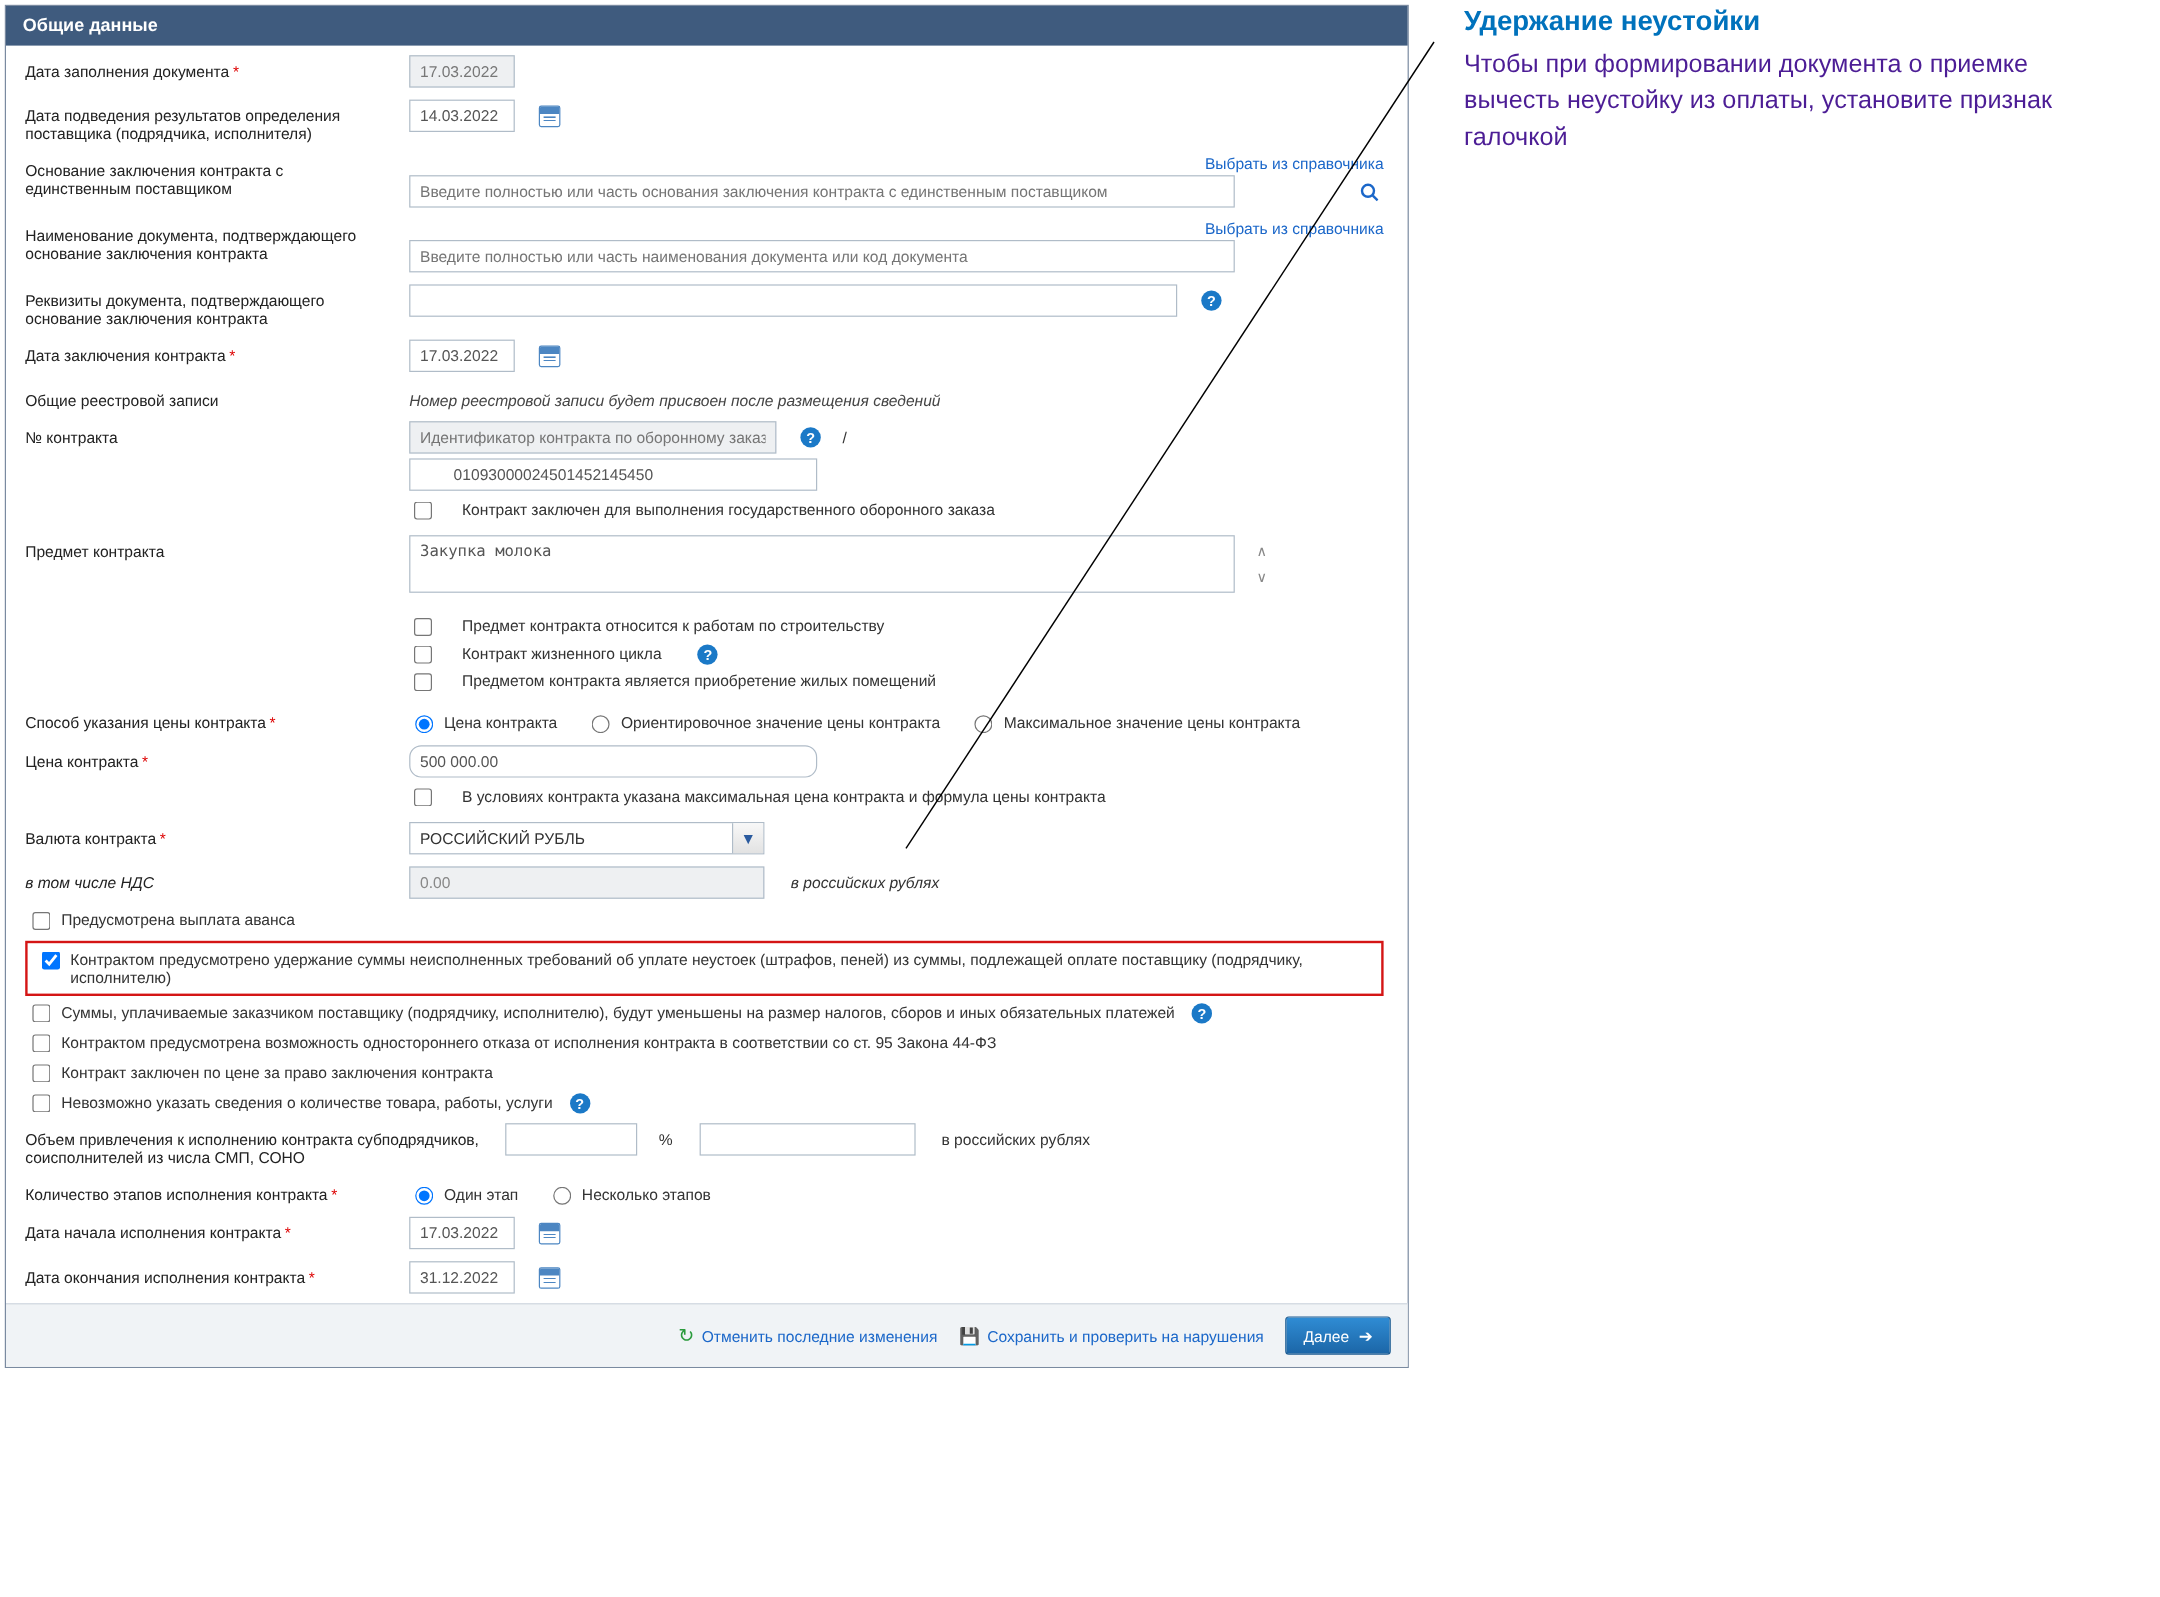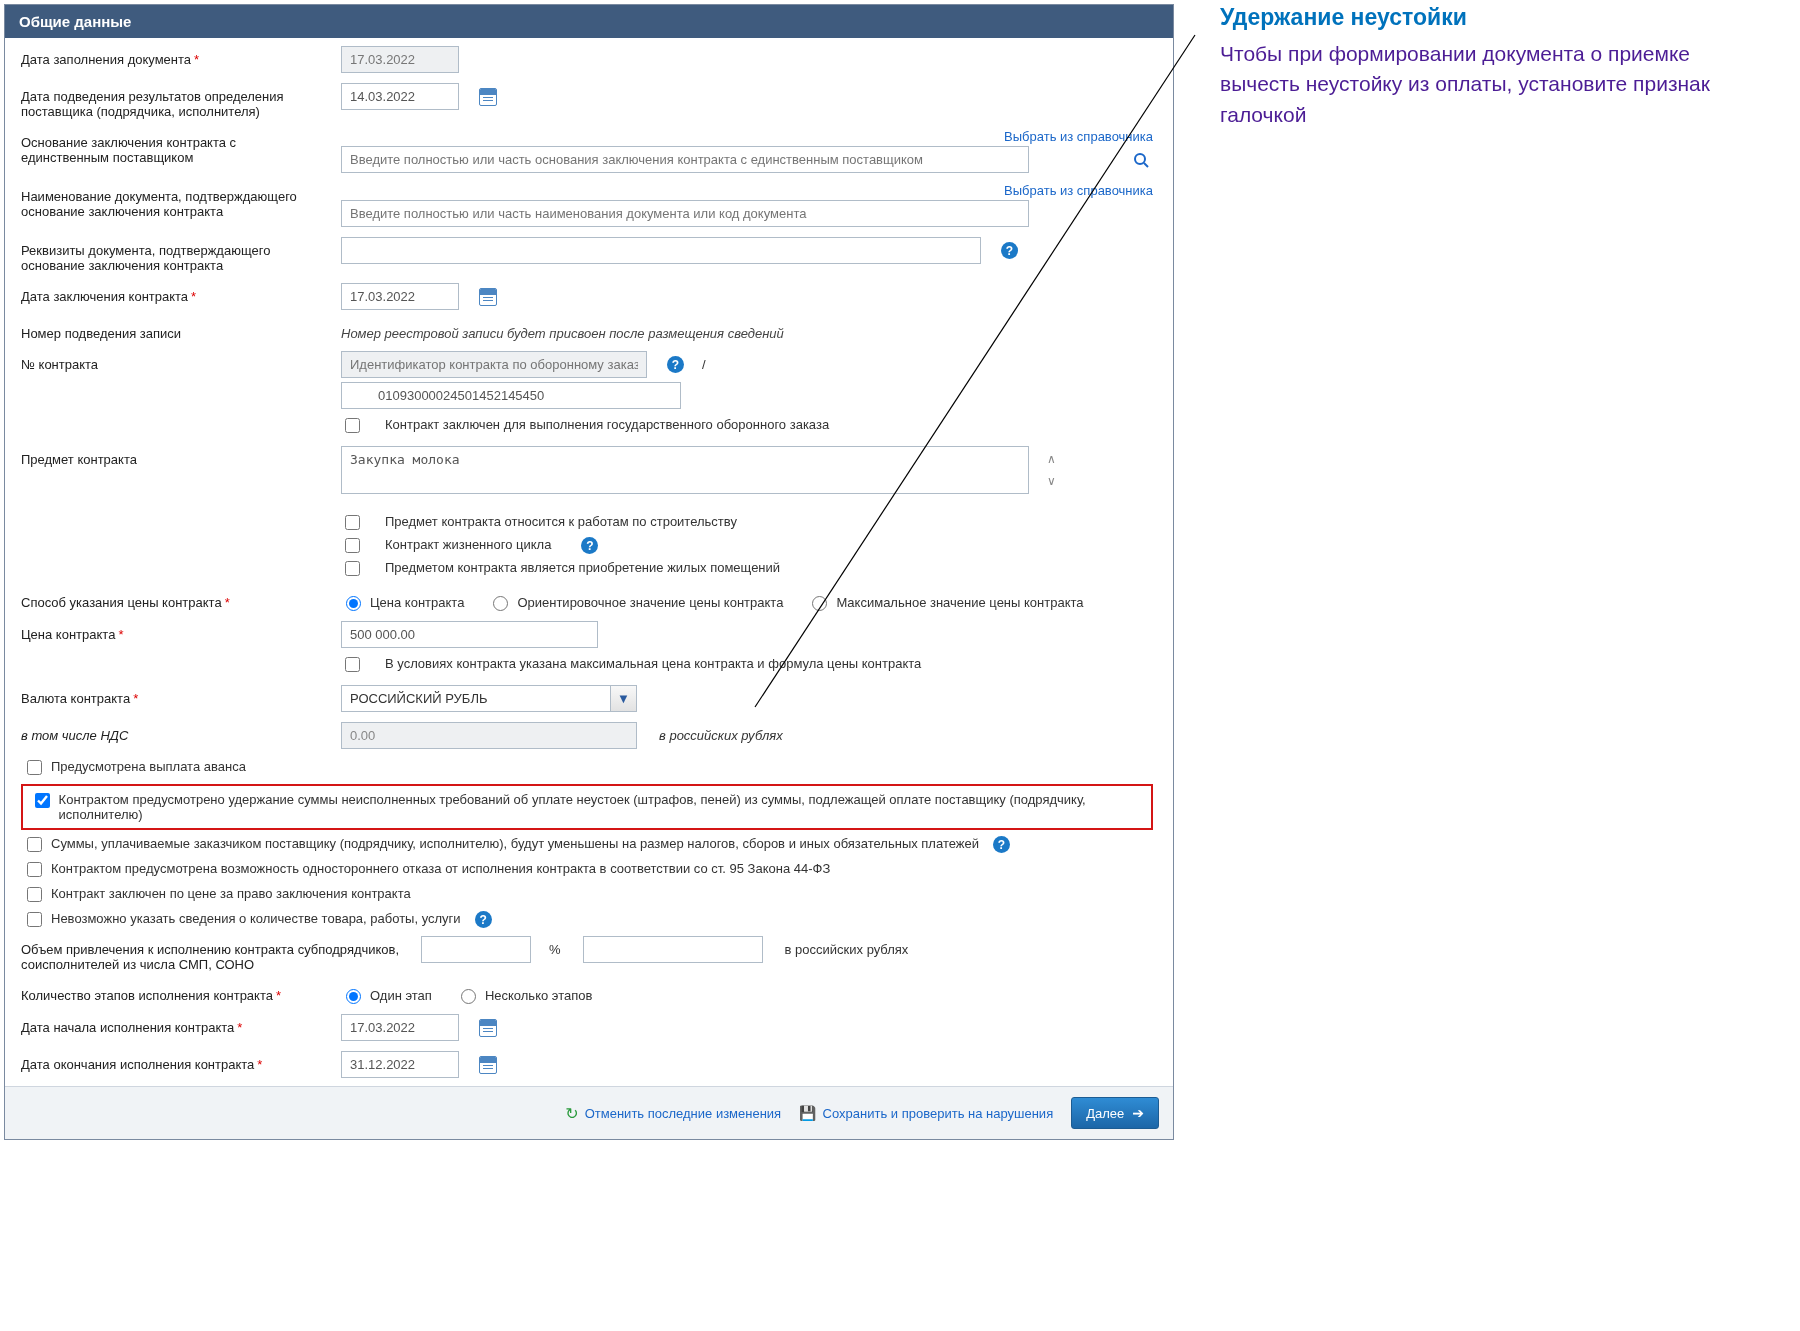--- a/index.html
+++ b/index.html
@@ -33,21 +33,21 @@
   .input-col-full { position: relative; }
   input[type=text].txt, textarea.txt, select.sel {
     border: 1px solid #b0bcc8;
     padding: 5px 8px;
     font-size: 13px;
     color: #555;
     background: #fff;
   }
   input[type=text].txt.gray, textarea.txt.gray { background: #eef0f2; color: #888; }
   input[type=text].txt.ro { background: #eef0f2; color: #777; }
-  .date-input { width: 118px; }
+  .date-input { width: 88px; }
   .cal-icon {
     display: inline-block; width: 18px; height: 18px; margin-left: 8px; vertical-align: middle;
     background: linear-gradient(#fff 50%, #fff 50%);
     border: 1px solid #4c86c2; border-radius: 2px; position: relative; top: 0;
   }
   .cal-icon::before { content:""; position:absolute; top:0; left:0; right:0; height:6px; background:#4c86c2; border-radius: 1px 1px 0 0;}
   .cal-icon::after { content:""; position:absolute; top:8px; left:3px; right:3px; bottom:3px; background:repeating-linear-gradient(#4c86c2 0 1px, transparent 1px 3px);}
   .link { color: #1b67c9; cursor: pointer; }
   .right-link { text-align: right; font-size: 13px; margin-bottom: 2px; padding-right: 4px;}
   .wider-input { width: 688px; }
@@ -188,21 +188,21 @@
           <span>Дата заключения контракта</span><span class="req">*</span>
         </div>
         <div class="input-col inline-flex">
           <input type="text" class="txt date-input" value="17.03.2022" style="">
           <span class="cal-icon"></span>
         </div>
       </div>
 
       <div class="row">
         <div class="label-col">
-          <span>Номер подведения записи</span>
+          <span>Общие реестровой записи</span>
         </div>
         <div class="input-col italic-note">Номер реестровой записи будет присвоен после размещения сведений</div>
       </div>
 
       <div class="row">
         <div class="label-col">
           <span>№ контракта</span>
         </div>
         <div class="input-col input-stack">
           <div class="inline-flex">
@@ -264,21 +264,21 @@
             <span>Максимальное значение цены контракта</span>
           </label>
         </div>
       </div>
 
       <div class="row">
         <div class="label-col">
           <span>Цена контракта</span><span class="req">*</span>
         </div>
         <div class="input-col input-stack">
-          <input type="text" class="txt" style="width: 257px;" value="500 000.00">
+          <input type="text" class="txt" style="width: 340px; border-radius: 10px;" value="500 000.00">
           <div class="checkbox-line">
             <input type="checkbox" style="">
             <label>В условиях контракта указана максимальная цена контракта и формула цены контракта</label>
           </div>
         </div>
       </div>
 
       <div class="row">
         <div class="label-col">
           <span>Валюта контракта</span><span class="req">*</span>

